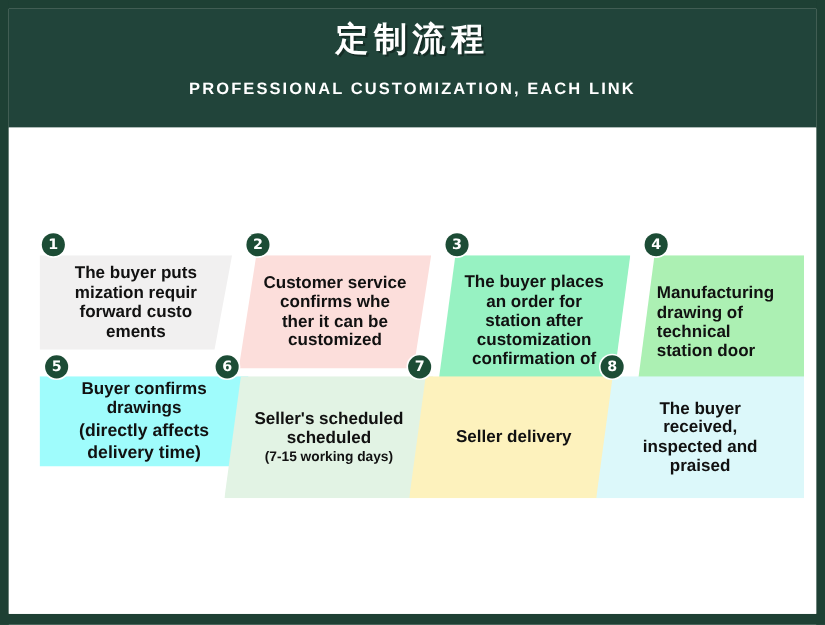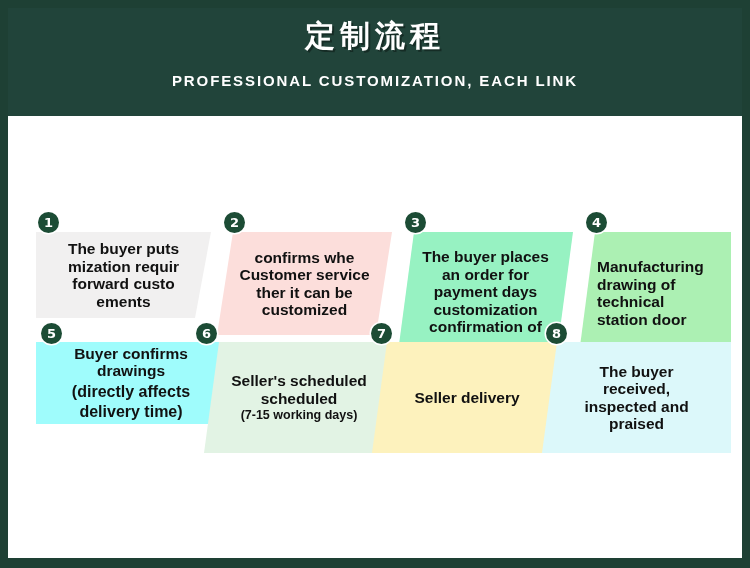--- a/index.html
+++ b/index.html
@@ -191,36 +191,36 @@
         <div class="main">ements</div>
       </div>
     </div>
     <div class="badge" style="left:30px; top:96px;">1</div>
 
     <div class="step" style="left:209px; top:116px; width:175px; height:103px;">
       <svg class="shape" viewBox="0 0 175 103" preserveAspectRatio="none">
         <polygon class="shape-fill" points="16,0 175,0 159,103 0,103" fill="#fcdedb"></polygon>
       </svg>
       <div class="step-text">
+        <div class="main">Customer service</div>
         <div class="main">confirms whe</div>
-        <div class="main">Customer service</div>
         <div class="main">ther it can be</div>
         <div class="main">customized</div>
       </div>
     </div>
     <div class="badge" style="left:216px; top:96px;">2</div>
 
     <div class="step" style="left:390px; top:116px; width:175px; height:120px;">
       <svg class="shape" viewBox="0 0 175 103" preserveAspectRatio="none">
         <polygon class="shape-fill" points="16,0 175,0 159,103 0,103" fill="#97f2c2"></polygon>
       </svg>
       <div class="step-text">
         <div class="main">The buyer places</div>
         <div class="main">an order for</div>
-        <div class="main">payment days</div>
+        <div class="main">station after</div>
         <div class="main">customization</div>
         <div class="main">confirmation of</div>
       </div>
     </div>
     <div class="badge" style="left:397px; top:96px;">3</div>
 
     <div class="step" style="left:571px; top:116px; width:152px; height:122px;">
       <svg class="shape" viewBox="0 0 152 103" preserveAspectRatio="none">
         <polygon class="shape-fill" points="16,0 152,0 152,103 0,103" fill="#acf0b3"></polygon>
       </svg>

